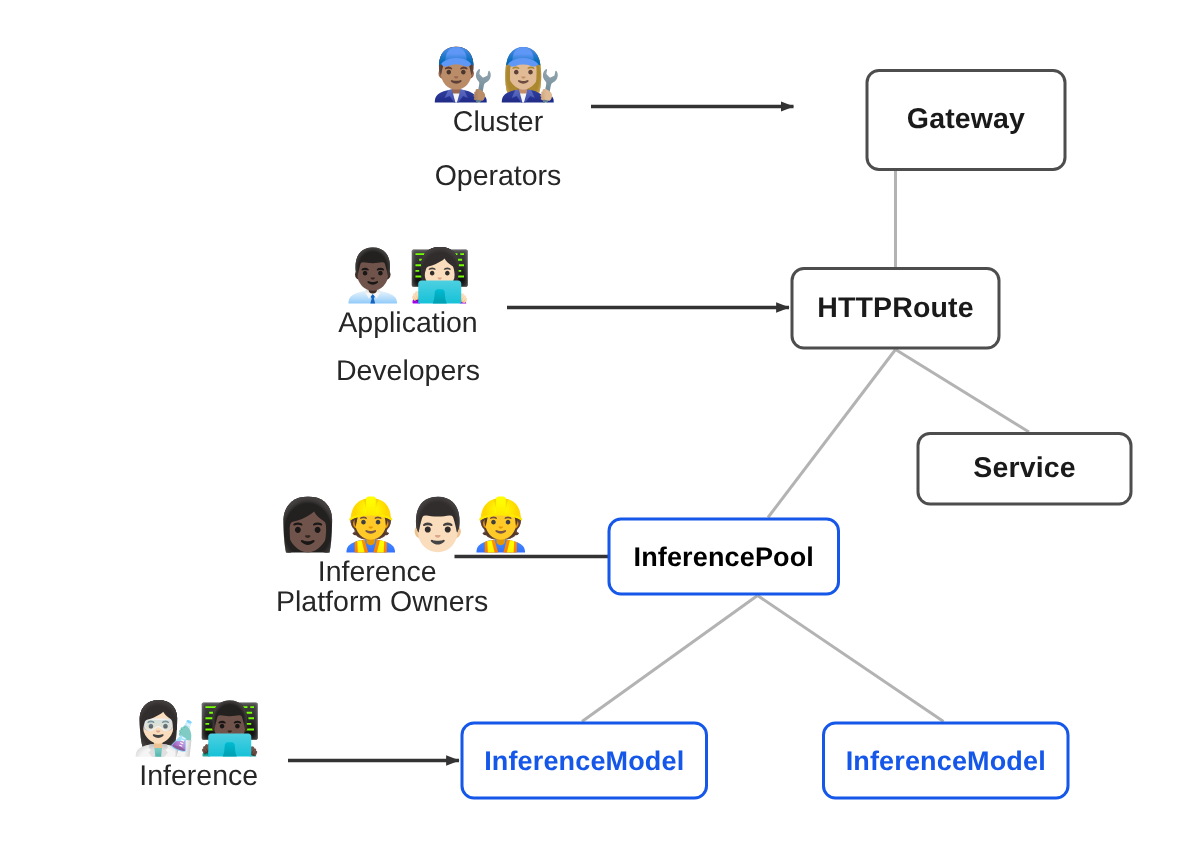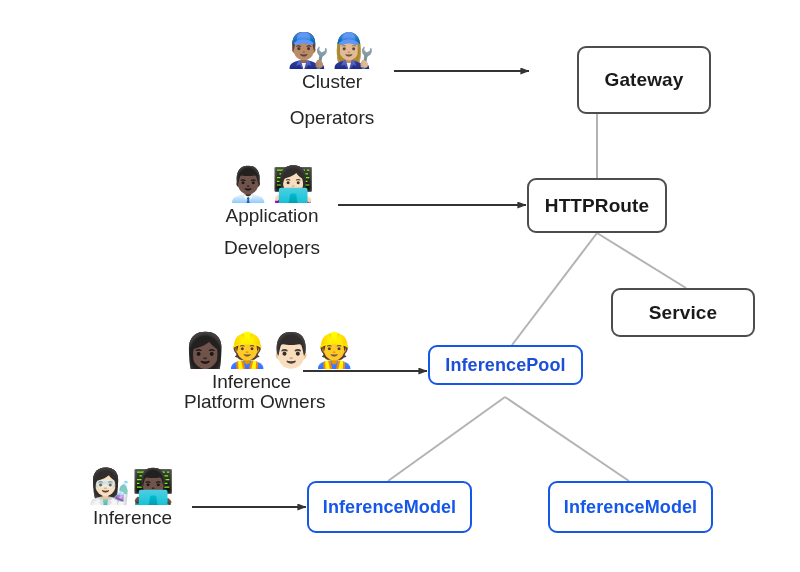--- a/index.html
+++ b/index.html
@@ -93,21 +93,21 @@
   <div id="nodes-layer">
       <div class="node dark" style="left: 530px; top: 46px; width: 134px; height: 68px; border-color: rgb(77, 77, 77); margin-left: 47px;">
         <span>Gateway</span>
       </div>
       <div class="node dark" style="left: 527px; top: 178px; width: 140px; height: 55px; border-color: rgb(77, 77, 77); align-items: center;">
         <span>HTTPRoute</span>
       </div>
       <div class="node dark" style="left: 611px; top: 288px; width: 144px; height: 49px; border-color: rgb(77, 77, 77);">
         <span>Service</span>
       </div>
-      <div class="node blue" style="left: 428px; top: 345px; width: 155px; height: 40px; border-color: rgb(21, 87, 232); color: #1d4ed8;">
+      <div class="node blue" style="left: 405px; top: 345px; width: 155px; height: 52px; border-color: rgb(21, 87, 232); color: #000000;">
         <span>InferencePool</span>
       </div>
       <div class="node blue" style="left: 307px; top: 481px; width: 165px; height: 52px; border-color: rgb(21, 87, 232); color: rgb(21, 87, 232);">
         <span>InferenceModel</span>
       </div>
       <div class="node blue" style="left: 548px; top: 481px; width: 165px; height: 52px; border-color: rgb(21, 87, 232); color: rgb(21, 87, 232);">
         <span>InferenceModel</span>
       </div>
     </div>
   <div id="actors-layer">

